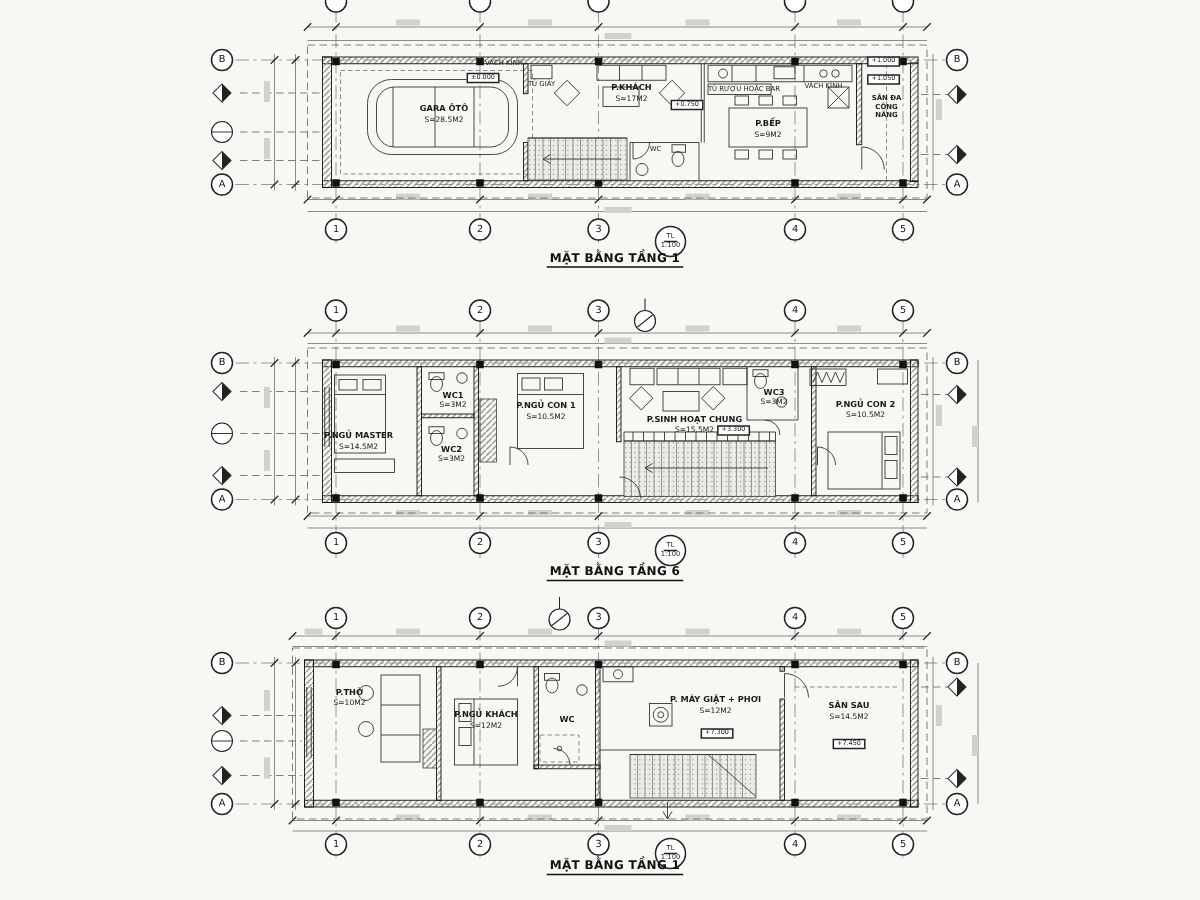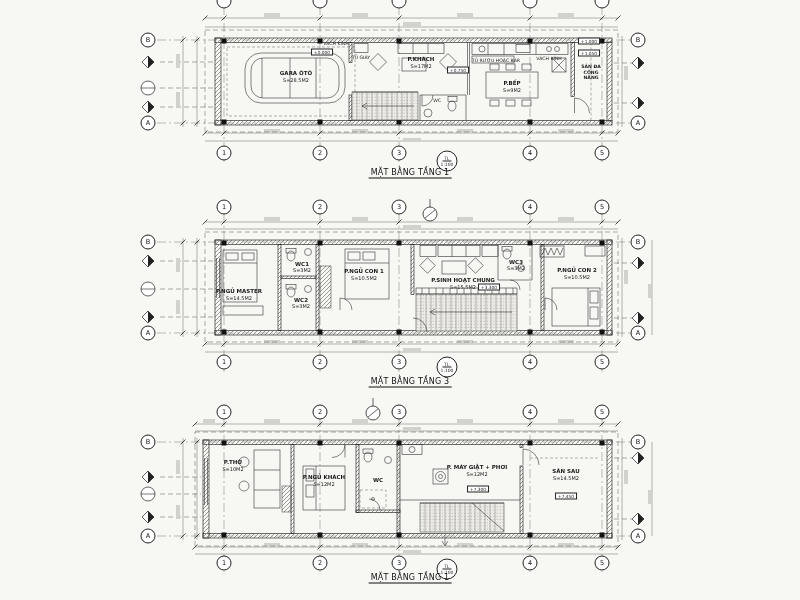--- a/index.html
+++ b/index.html
@@ -4,21 +4,21 @@
 <style>
   html,body{margin:0;padding:0;}
   body{width:800px;height:600px;overflow:hidden;background:#f7f7f4;
        font-family:"DejaVu Sans", sans-serif;color:#1a1a1a;}
   #sheet{position:relative;width:800px;height:600px;}
   #lines{position:absolute;left:0;top:0;}
   .ov{position:absolute;left:0;top:0;width:800px;height:600px;pointer-events:none;}
   .ov span{position:absolute;transform:translate(-50%,-50%);white-space:nowrap;}
   .bub{width:13px;height:13px;border:1px solid #222;border-radius:50%;background:#fff;
        font-size:6.5px;line-height:13px;text-align:center;color:#111;}
-  .ptitle{font-size:8px;font-weight:normal;letter-spacing:.2px;color:#111;
+  .ptitle{font-size:8px;font-weight:bold;letter-spacing:.2px;color:#111;
           border-bottom:1.4px solid #111;padding:0 2px 1px 2px;}
   .tlc{width:19px;height:19px;border:1px solid #222;border-radius:50%;background:#fff;
        display:flex;flex-direction:column;align-items:center;justify-content:center;
        font-size:4.5px;line-height:1.2;}
   .tlc i{font-style:normal;border-bottom:.5px solid #222;padding:0 2px;}
   .tlc b{font-weight:normal;}
   .rn{font-size:5.5px;font-weight:600;}
   .ra{font-size:5px;}
   .nt{font-size:4.6px;color:#222;}
   .lv{font-size:4.3px;border:.5px solid #222;background:#fff;padding:0 2px;
@@ -402,21 +402,21 @@
   <span class="ra" style="left:463px;top:287px">S=15.5M2</span>
   <span class="rn" style="left:516px;top:262px">WC3</span>
   <span class="ra" style="left:516px;top:268px">S=3M2</span>
   <span class="rn" style="left:577px;top:270px">P.NGỦ CON 2</span>
   <span class="ra" style="left:577px;top:277px">S=10.5M2</span>
   <span class="lv" style="left:489px;top:287px">+3.300</span>
   <span class="tlc" style="left:447px;top:367px">
         <i>TL</i>
         <b>1:100</b>
       </span>
-  <span class="ptitle" style="left:410px;top:382px">MẶT BẰNG TẦNG 3</span>
+  <span class="ptitle" style="left:410px;top:382px">MẶT BẰNG TẦNG 6</span>
 
   <span class="bub" style="left:224px;top:412px">1</span>
   <span class="bub" style="left:320px;top:412px">2</span>
   <span class="bub" style="left:399px;top:412px">3</span>
   <span class="bub" style="left:530px;top:412px">4</span>
   <span class="bub" style="left:602px;top:412px">5</span>
   <span class="bub" style="left:224px;top:563px">1</span>
   <span class="bub" style="left:320px;top:563px">2</span>
   <span class="bub" style="left:399px;top:563px">3</span>
   <span class="bub" style="left:530px;top:563px">4</span>

